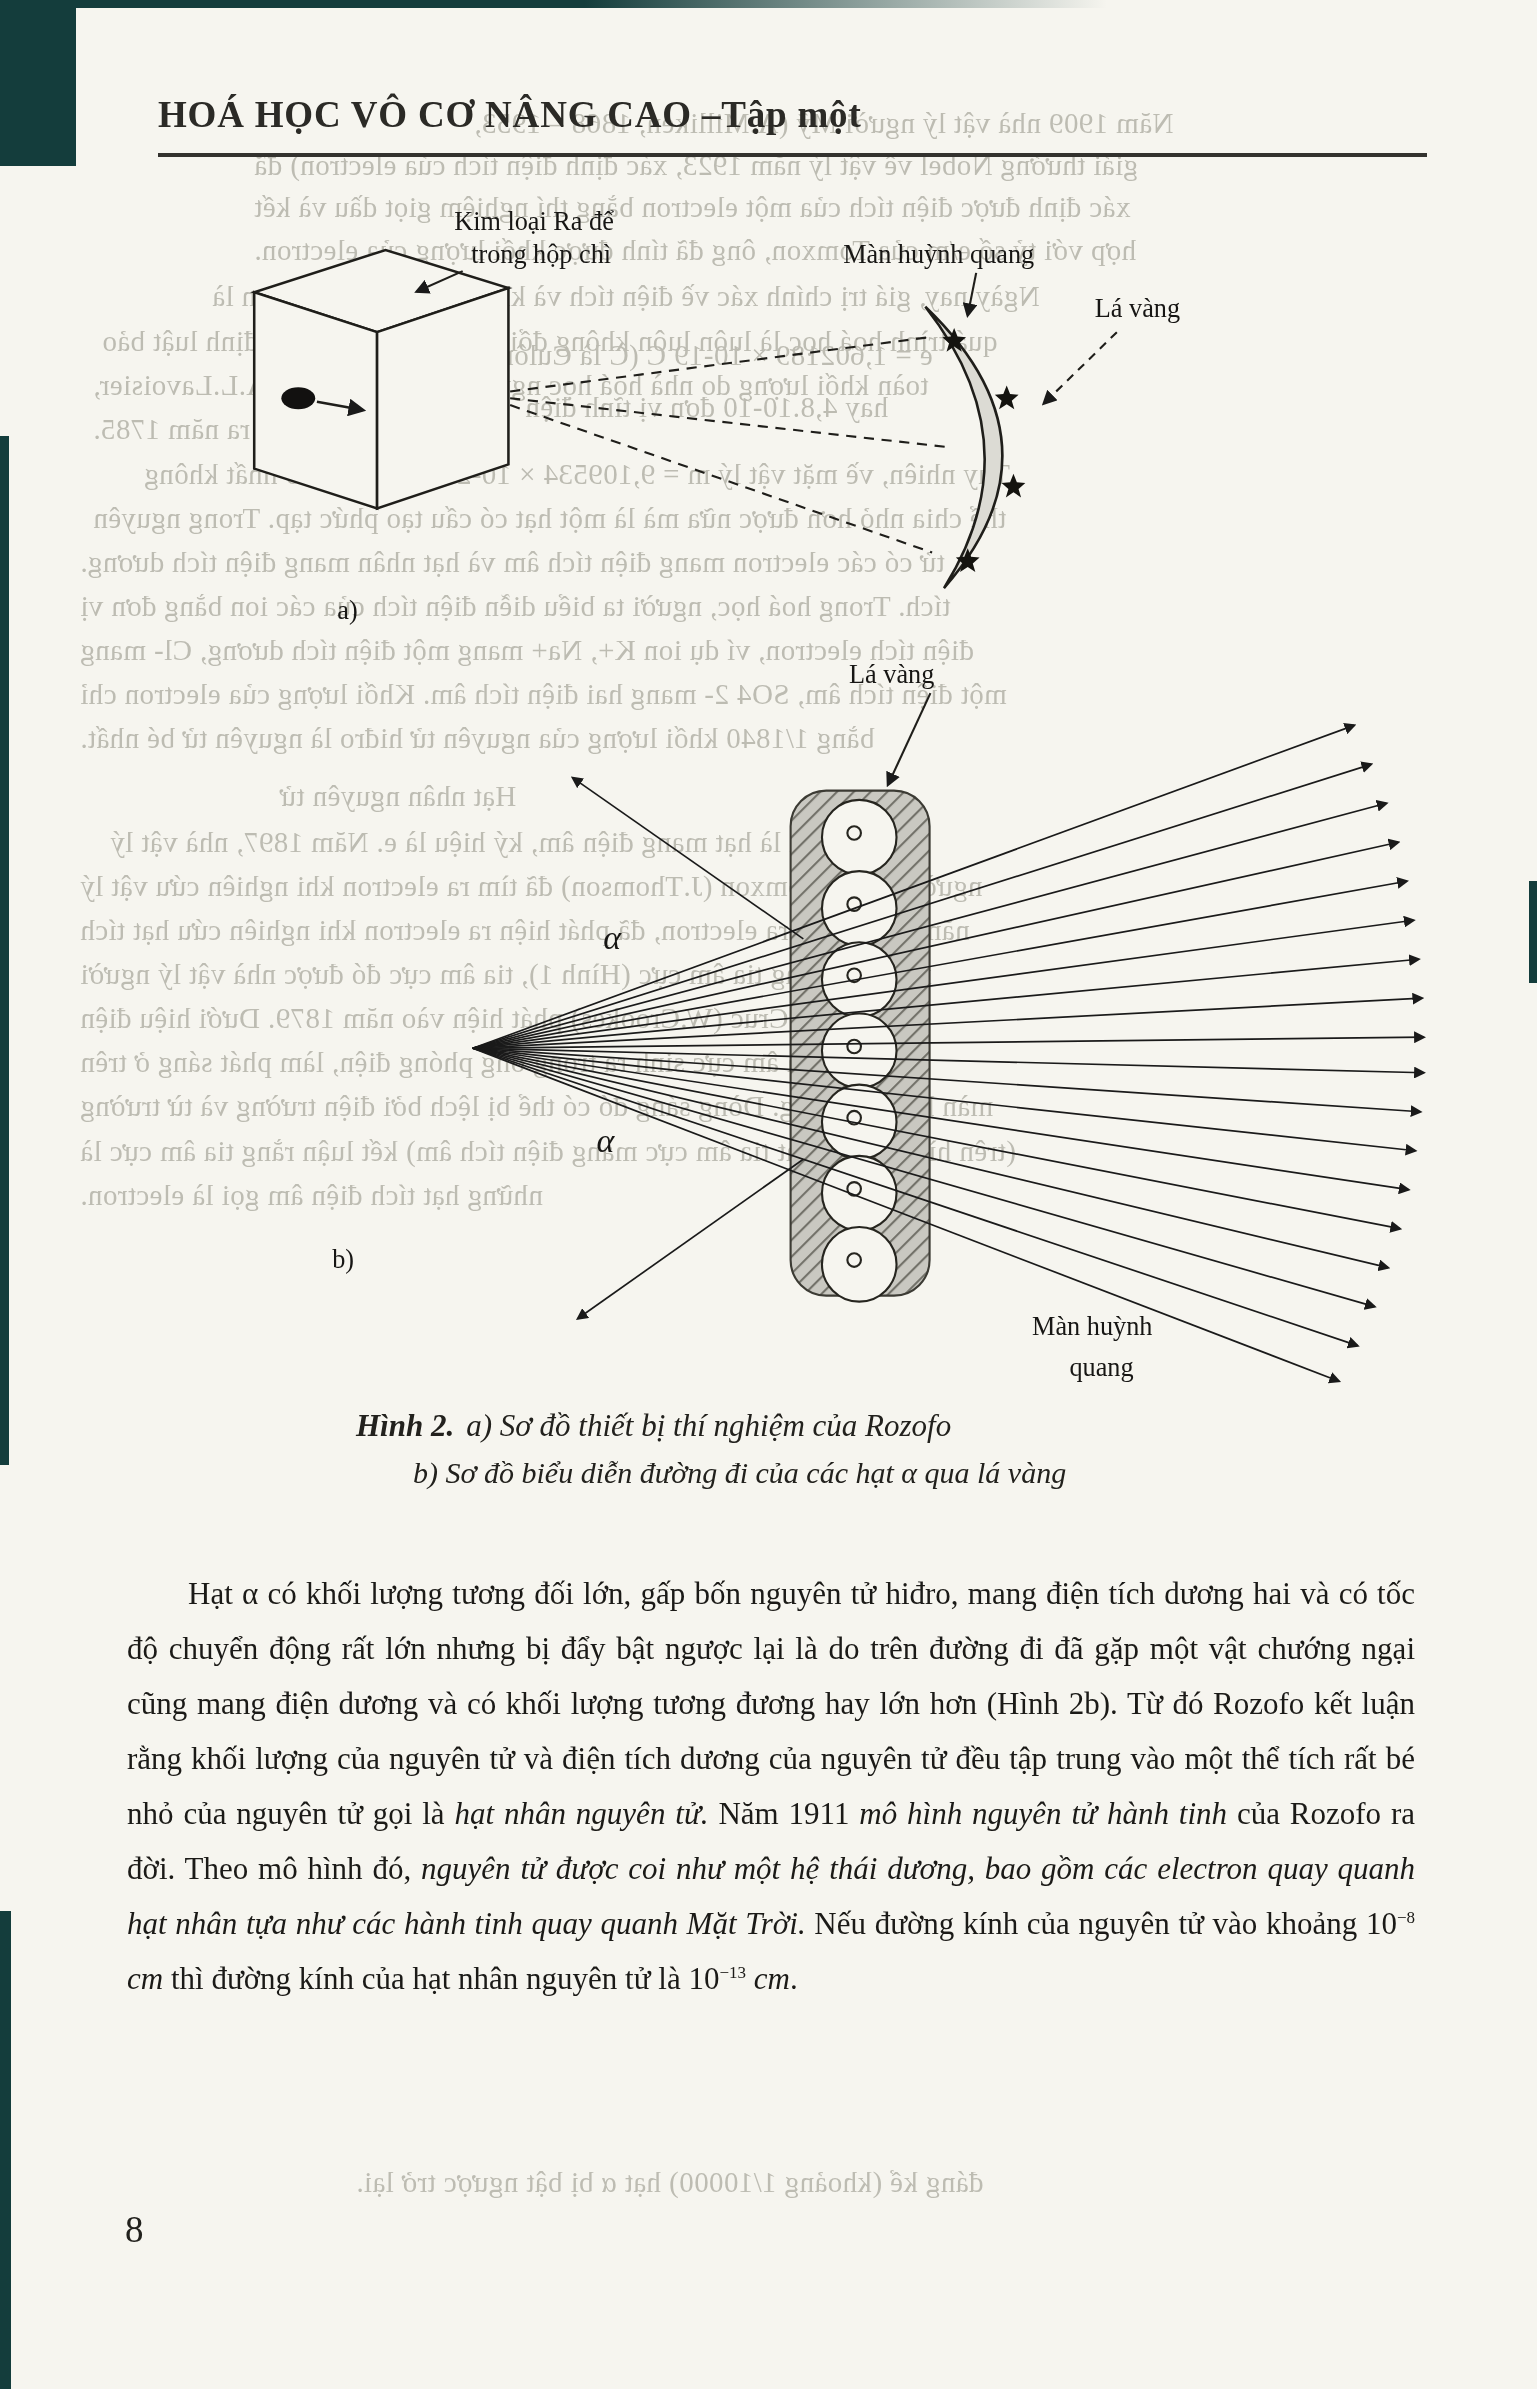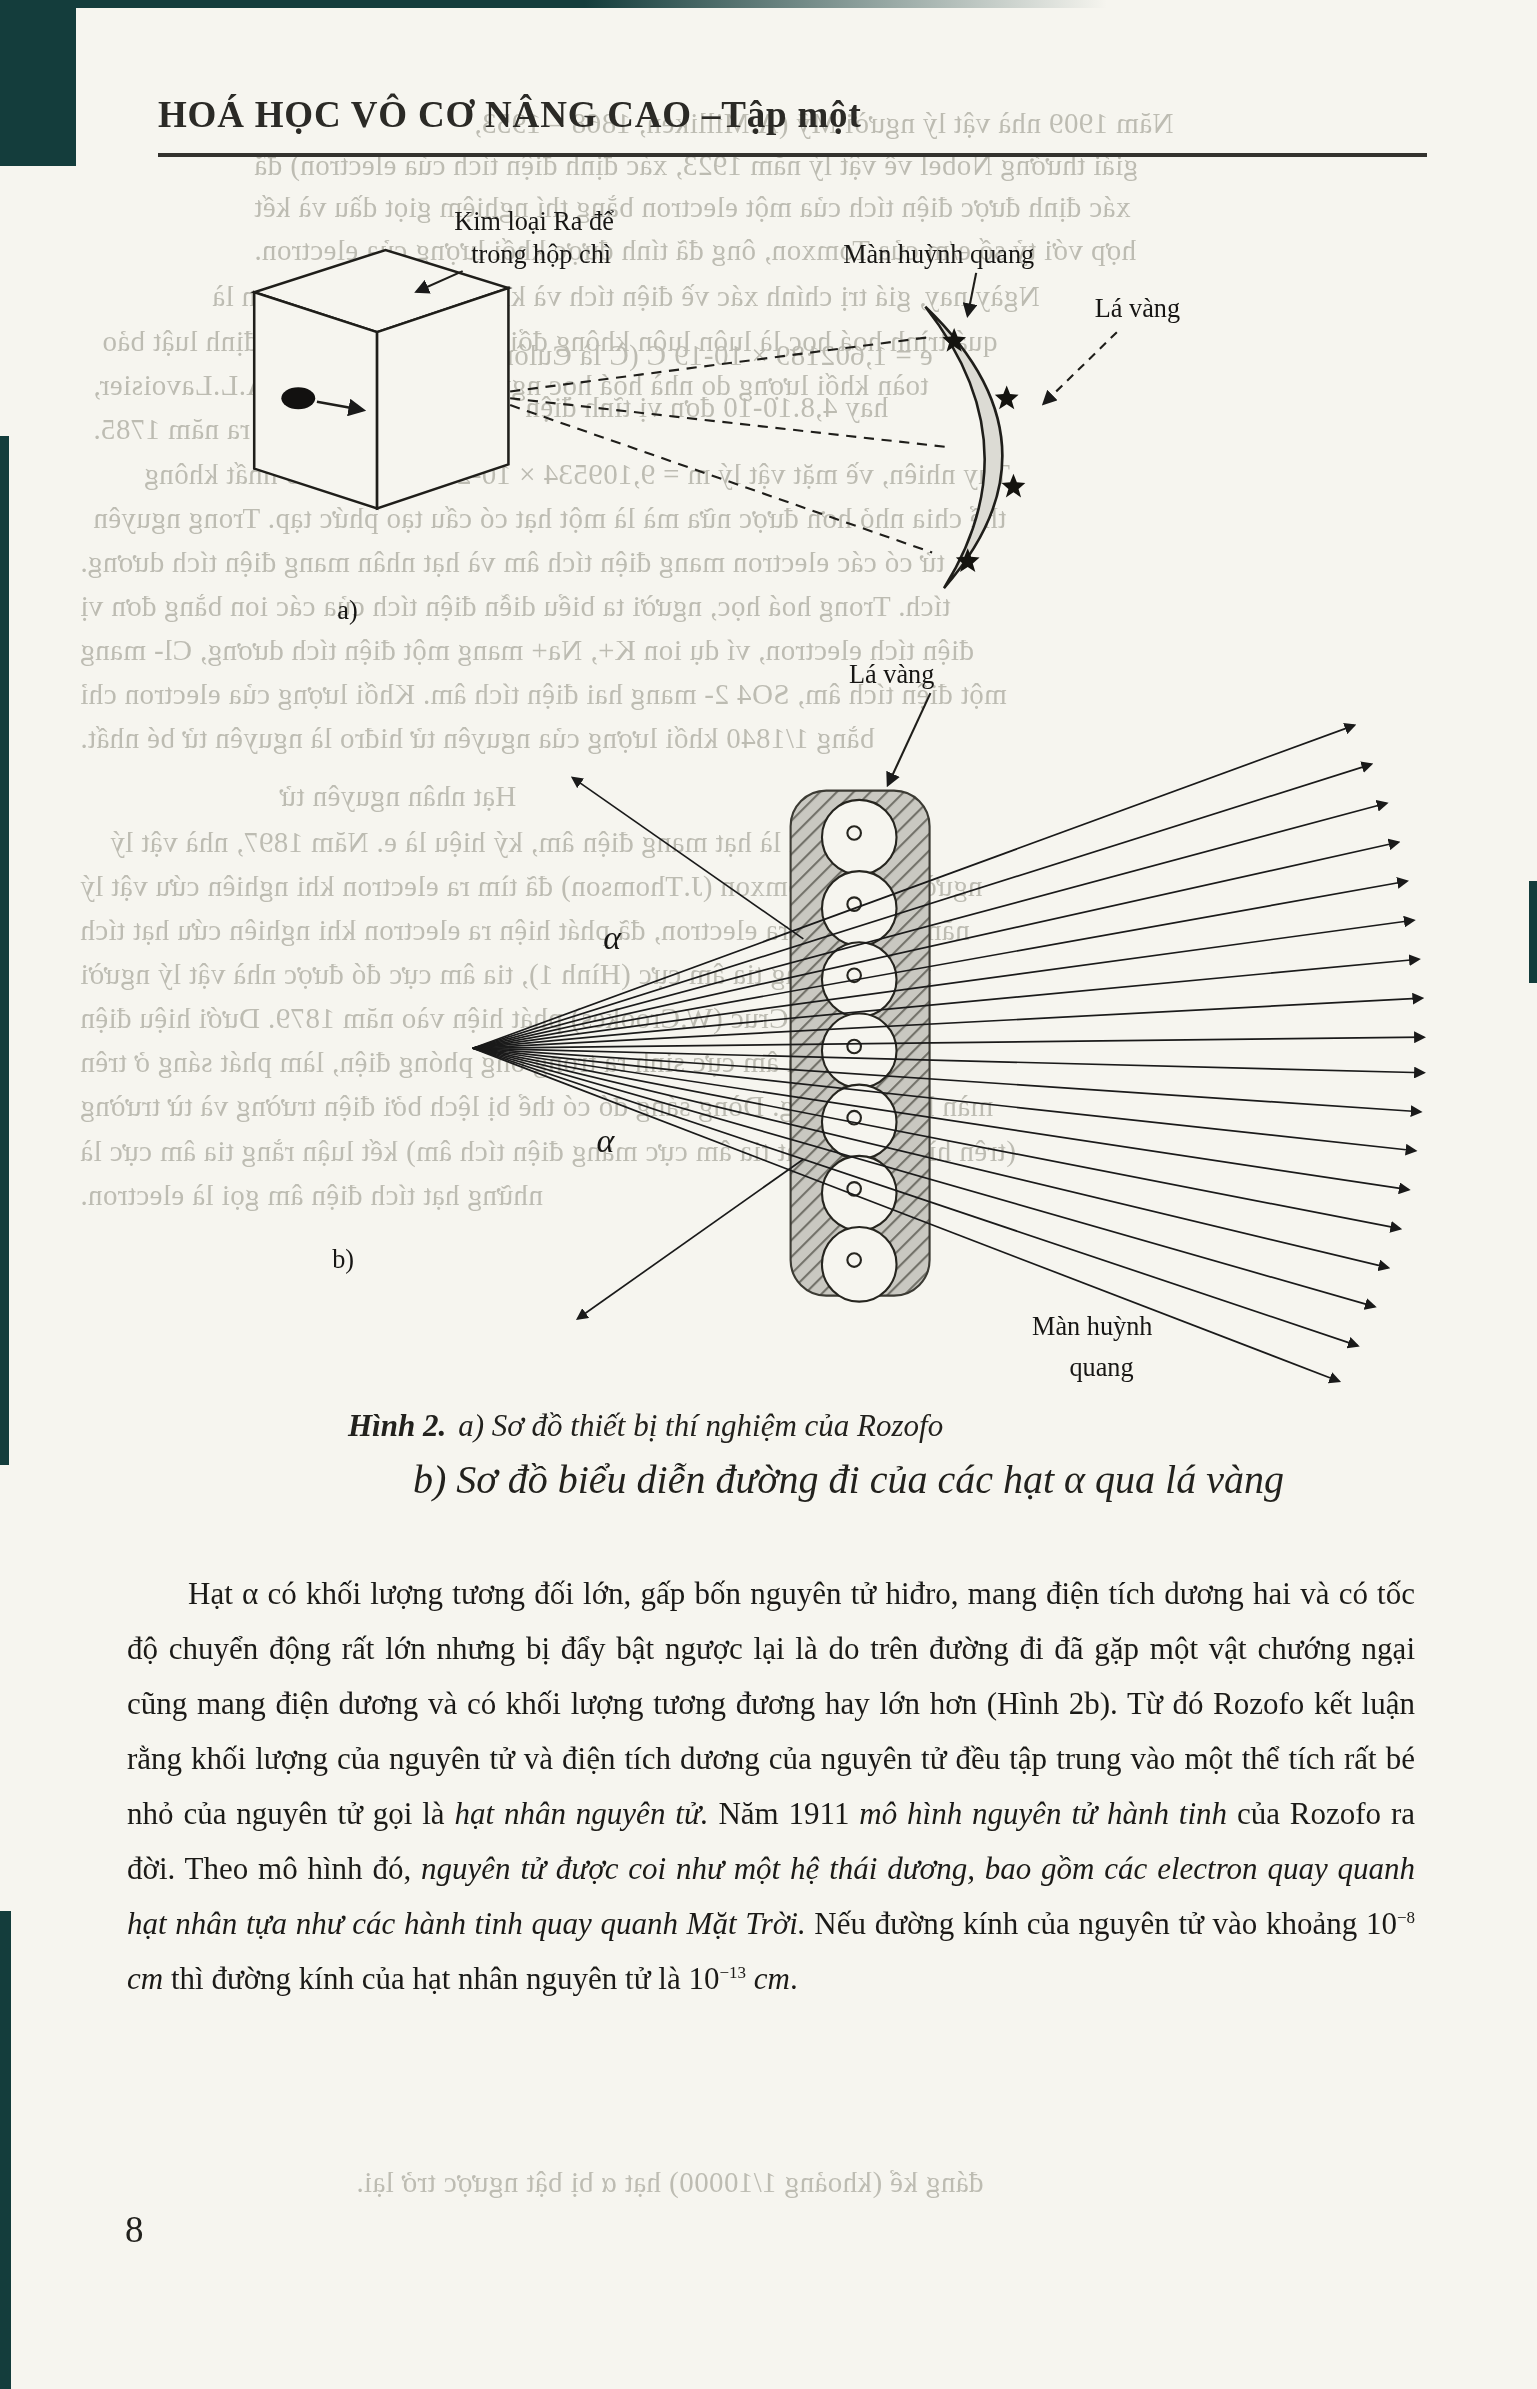--- a/index.html
+++ b/index.html
@@ -24,23 +24,23 @@
     position:absolute;display:inline-block;transform:scaleX(-1);
     font-size:29px;color:#8f8e82;white-space:nowrap;letter-spacing:0.4px;
   }
 
   .header{
     position:absolute;left:158px;top:93px;font-size:37px;font-weight:bold;
     letter-spacing:0.8px;color:#2b2a26;white-space:nowrap;
   }
   .header-rule{position:absolute;left:158px;top:153px;width:1269px;height:4.2px;background:#33322e;}
 
-  .fig-caption-1{position:absolute;left:348px;top:1408px;font-size:31px;font-style:italic;color:#22211d;}
+  .fig-caption-1{position:absolute;left:356px;top:1408px;font-size:31px;font-style:italic;color:#22211d;}
   .fig-caption-1 .cap-title{font-weight:600;margin-right:12px;}
-  .fig-caption-2{position:absolute;left:413px;top:1456px;font-size:40px;font-style:italic;color:#22211d;}
+  .fig-caption-2{position:absolute;left:413px;top:1456px;font-size:30px;font-style:italic;color:#22211d;}
 
   .body-text{
     position:absolute;left:127px;top:1566px;width:1288px;
     font-size:31px;line-height:55px;text-align:justify;text-indent:61px;color:#1b1a17;
   }
   .body-text sup{font-size:0.55em;line-height:0;vertical-align:super;}
 
   .page-number{position:absolute;left:125px;top:2208px;font-size:37px;color:#22211d;}
 
   svg text{fill:#171614;font-family:"Liberation Serif","DejaVu Serif",serif;font-size:31px;}

